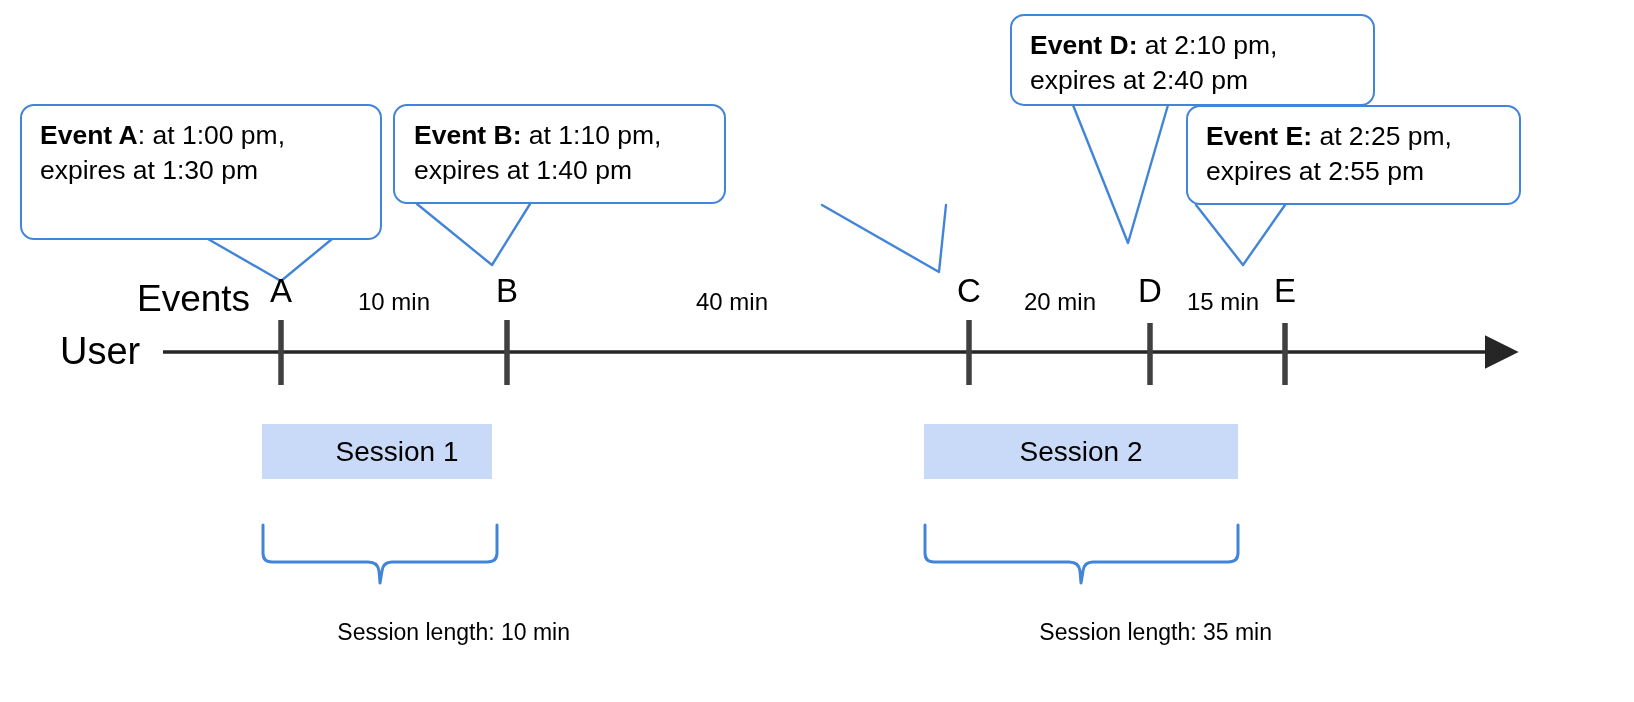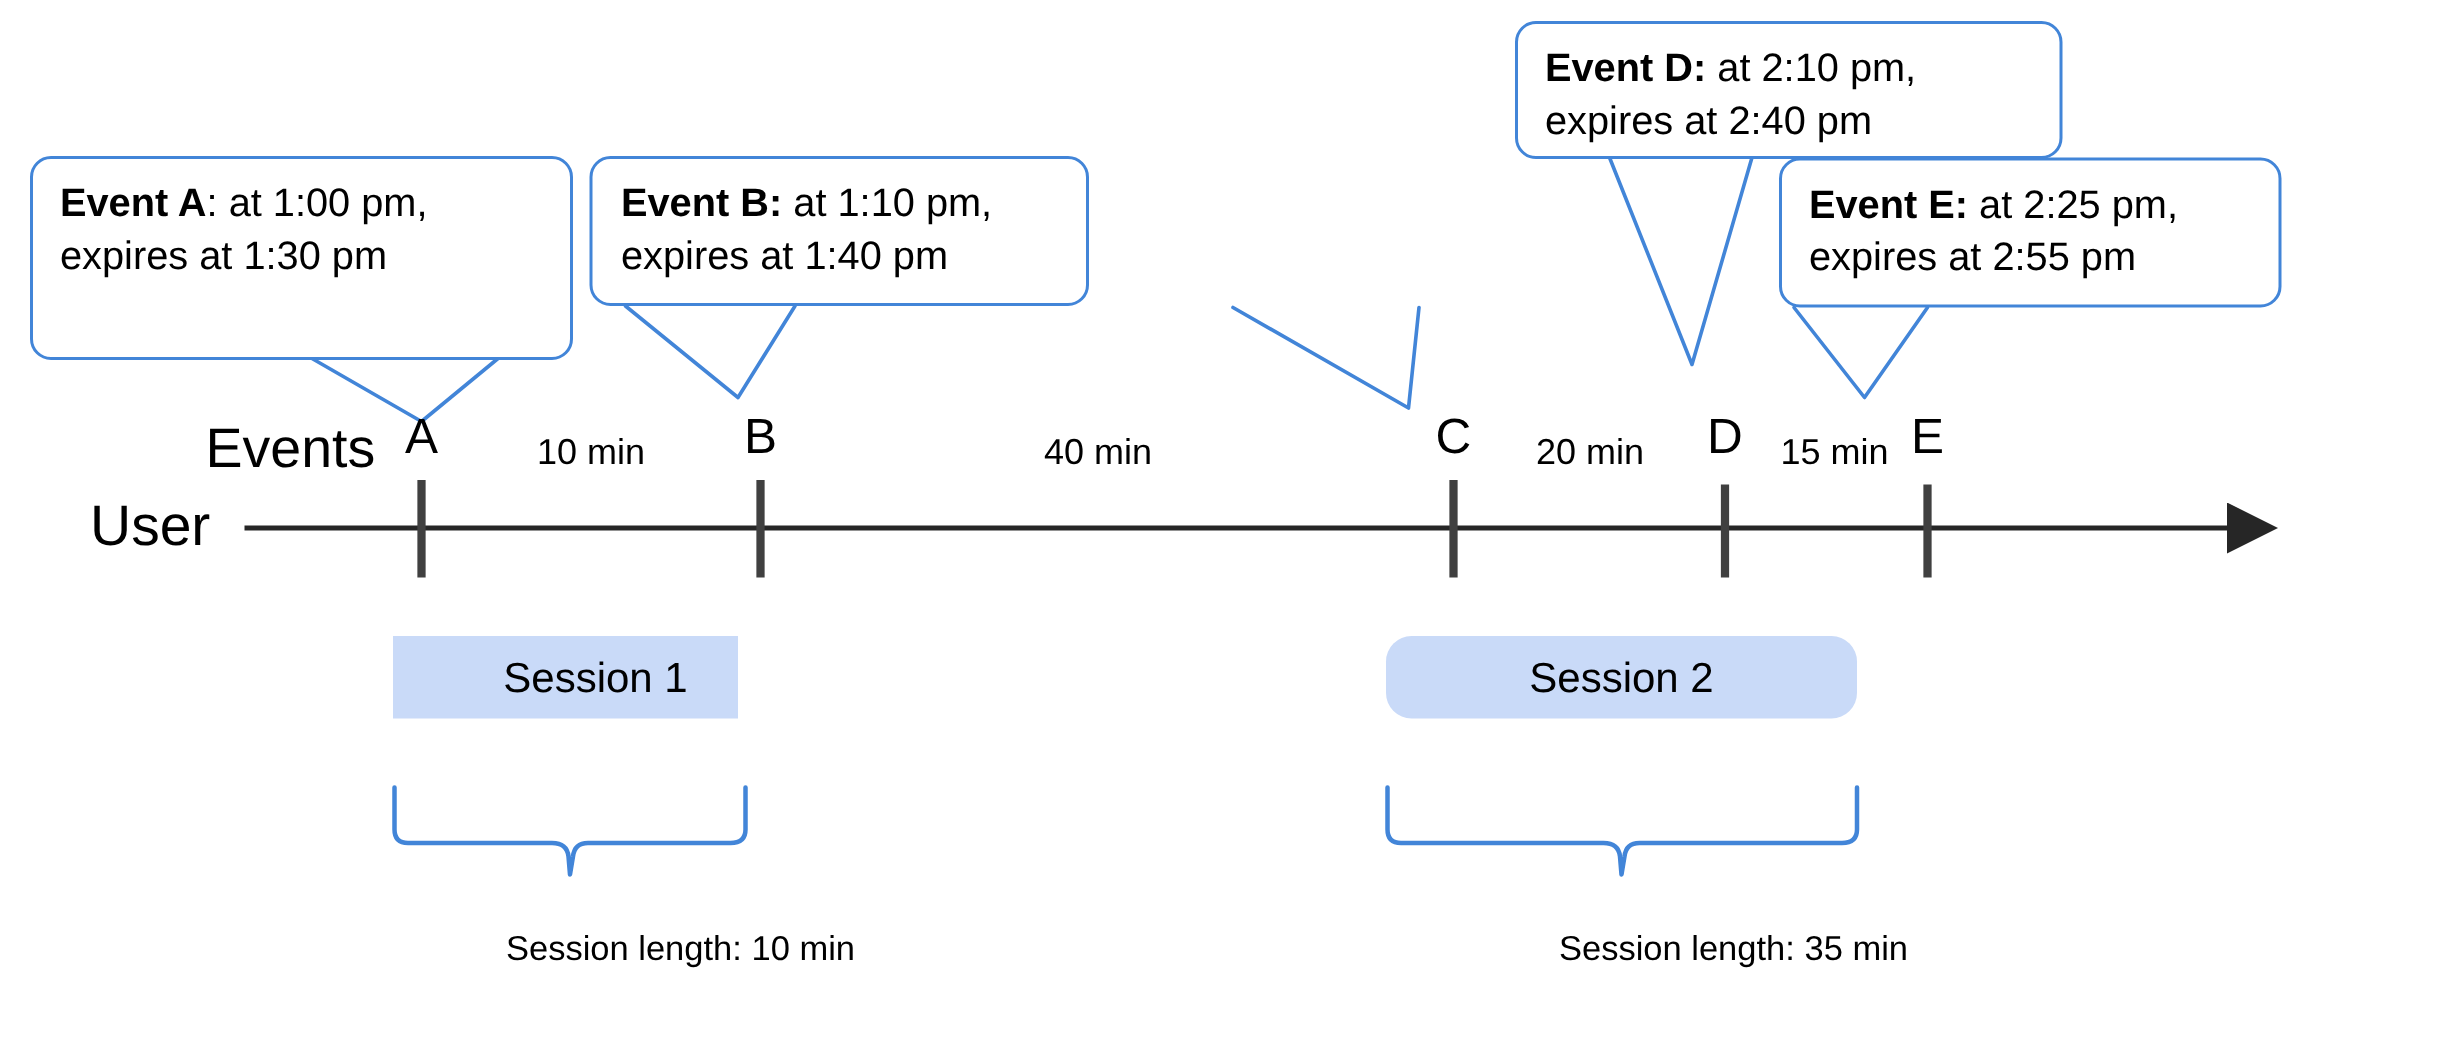--- a/index.html
+++ b/index.html
@@ -170,21 +170,21 @@
 
     <div class="lbl interval-label" style="left:334px; top:288px; width:120px;">10 min</div>
     <div class="lbl interval-label" style="left:672px; top:288px; width:120px;">40 min</div>
     <div class="lbl interval-label" style="left:1000px; top:288px; width:120px;">20 min</div>
     <div class="lbl interval-label" style="left:1168px; top:288px; width:110px;">15 min</div>
 
     <div class="session-box" style="left:262px; top:424px; width:230px; height:55px;padding-left:40px;">
       <span>Session 1</span>
     </div>
 
-    <div class="session-box" style="left:924px; top:424px; width:314px; height:55px;border-radius:17px;">
+    <div class="session-box" style="left:924px; top:424px; width:314px; height:55px;">
       <span>Session 2</span>
     </div>
 
     <div class="lbl session-length" style="left:190px; top:619px; width:380px;">Session length: 10 min</div>
 
     <div class="lbl session-length" style="left:892px; top:619px; width:380px;">Session length: 35 min</div>
 
   </div>
 </div>
 

